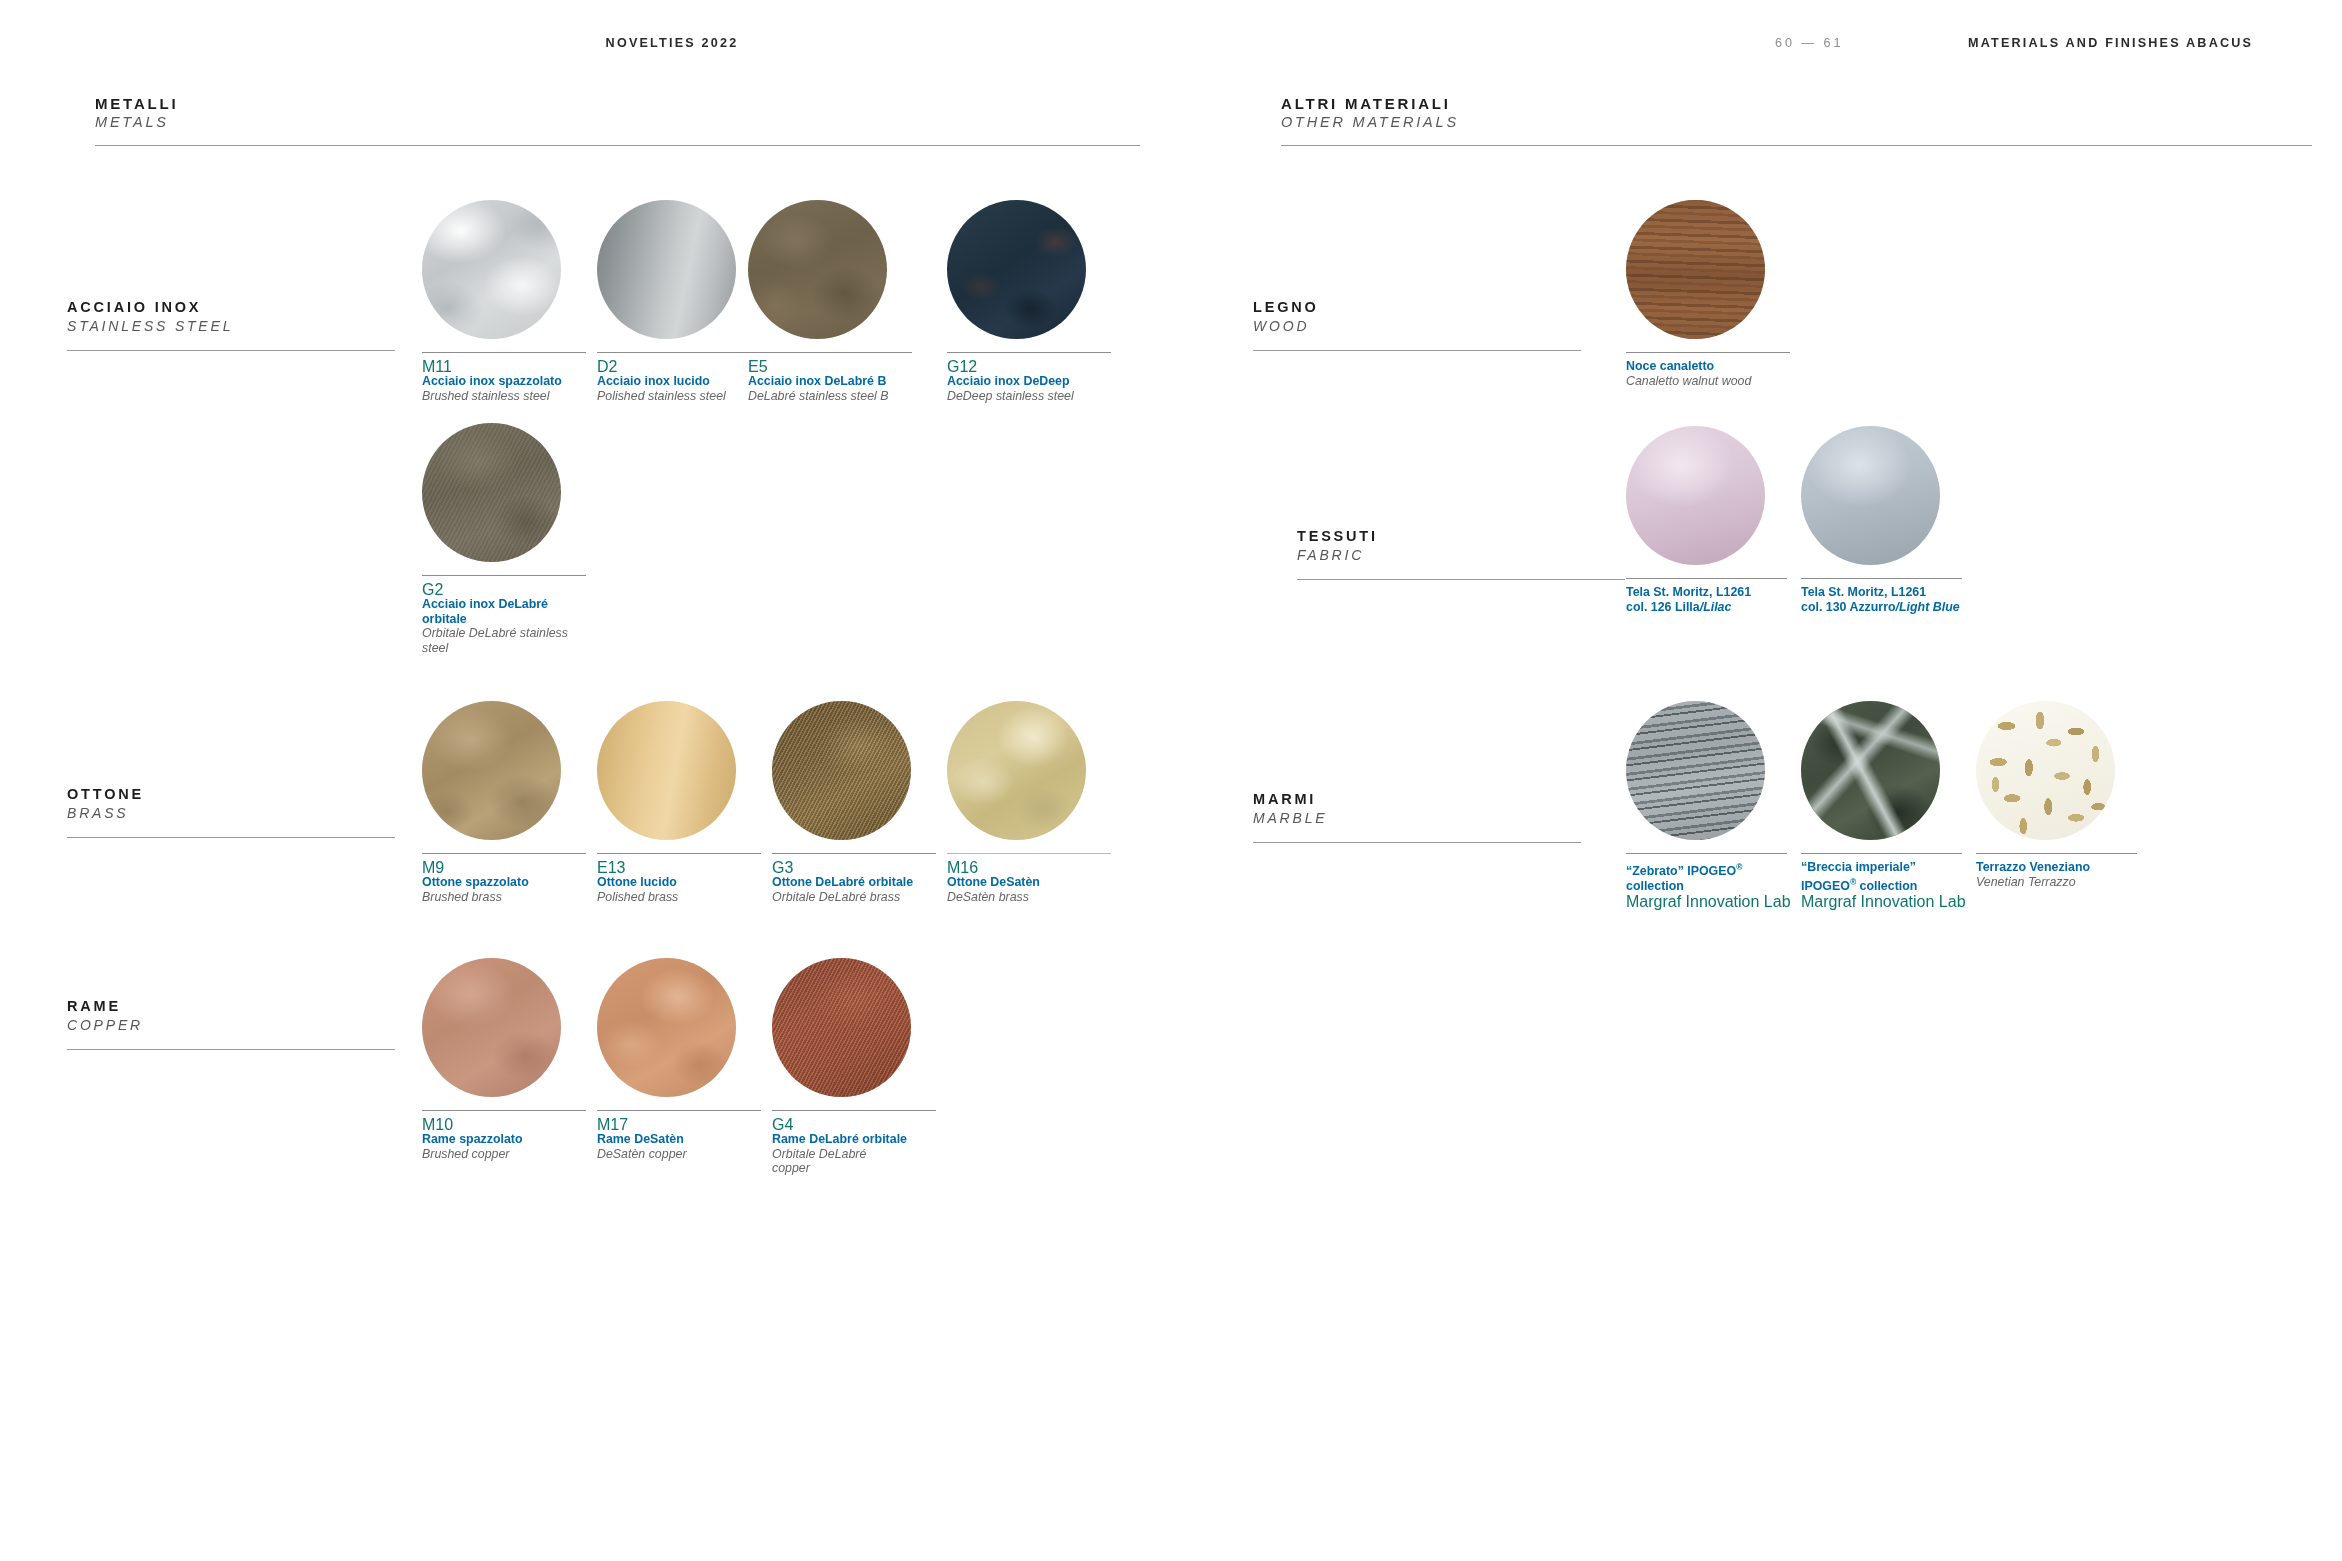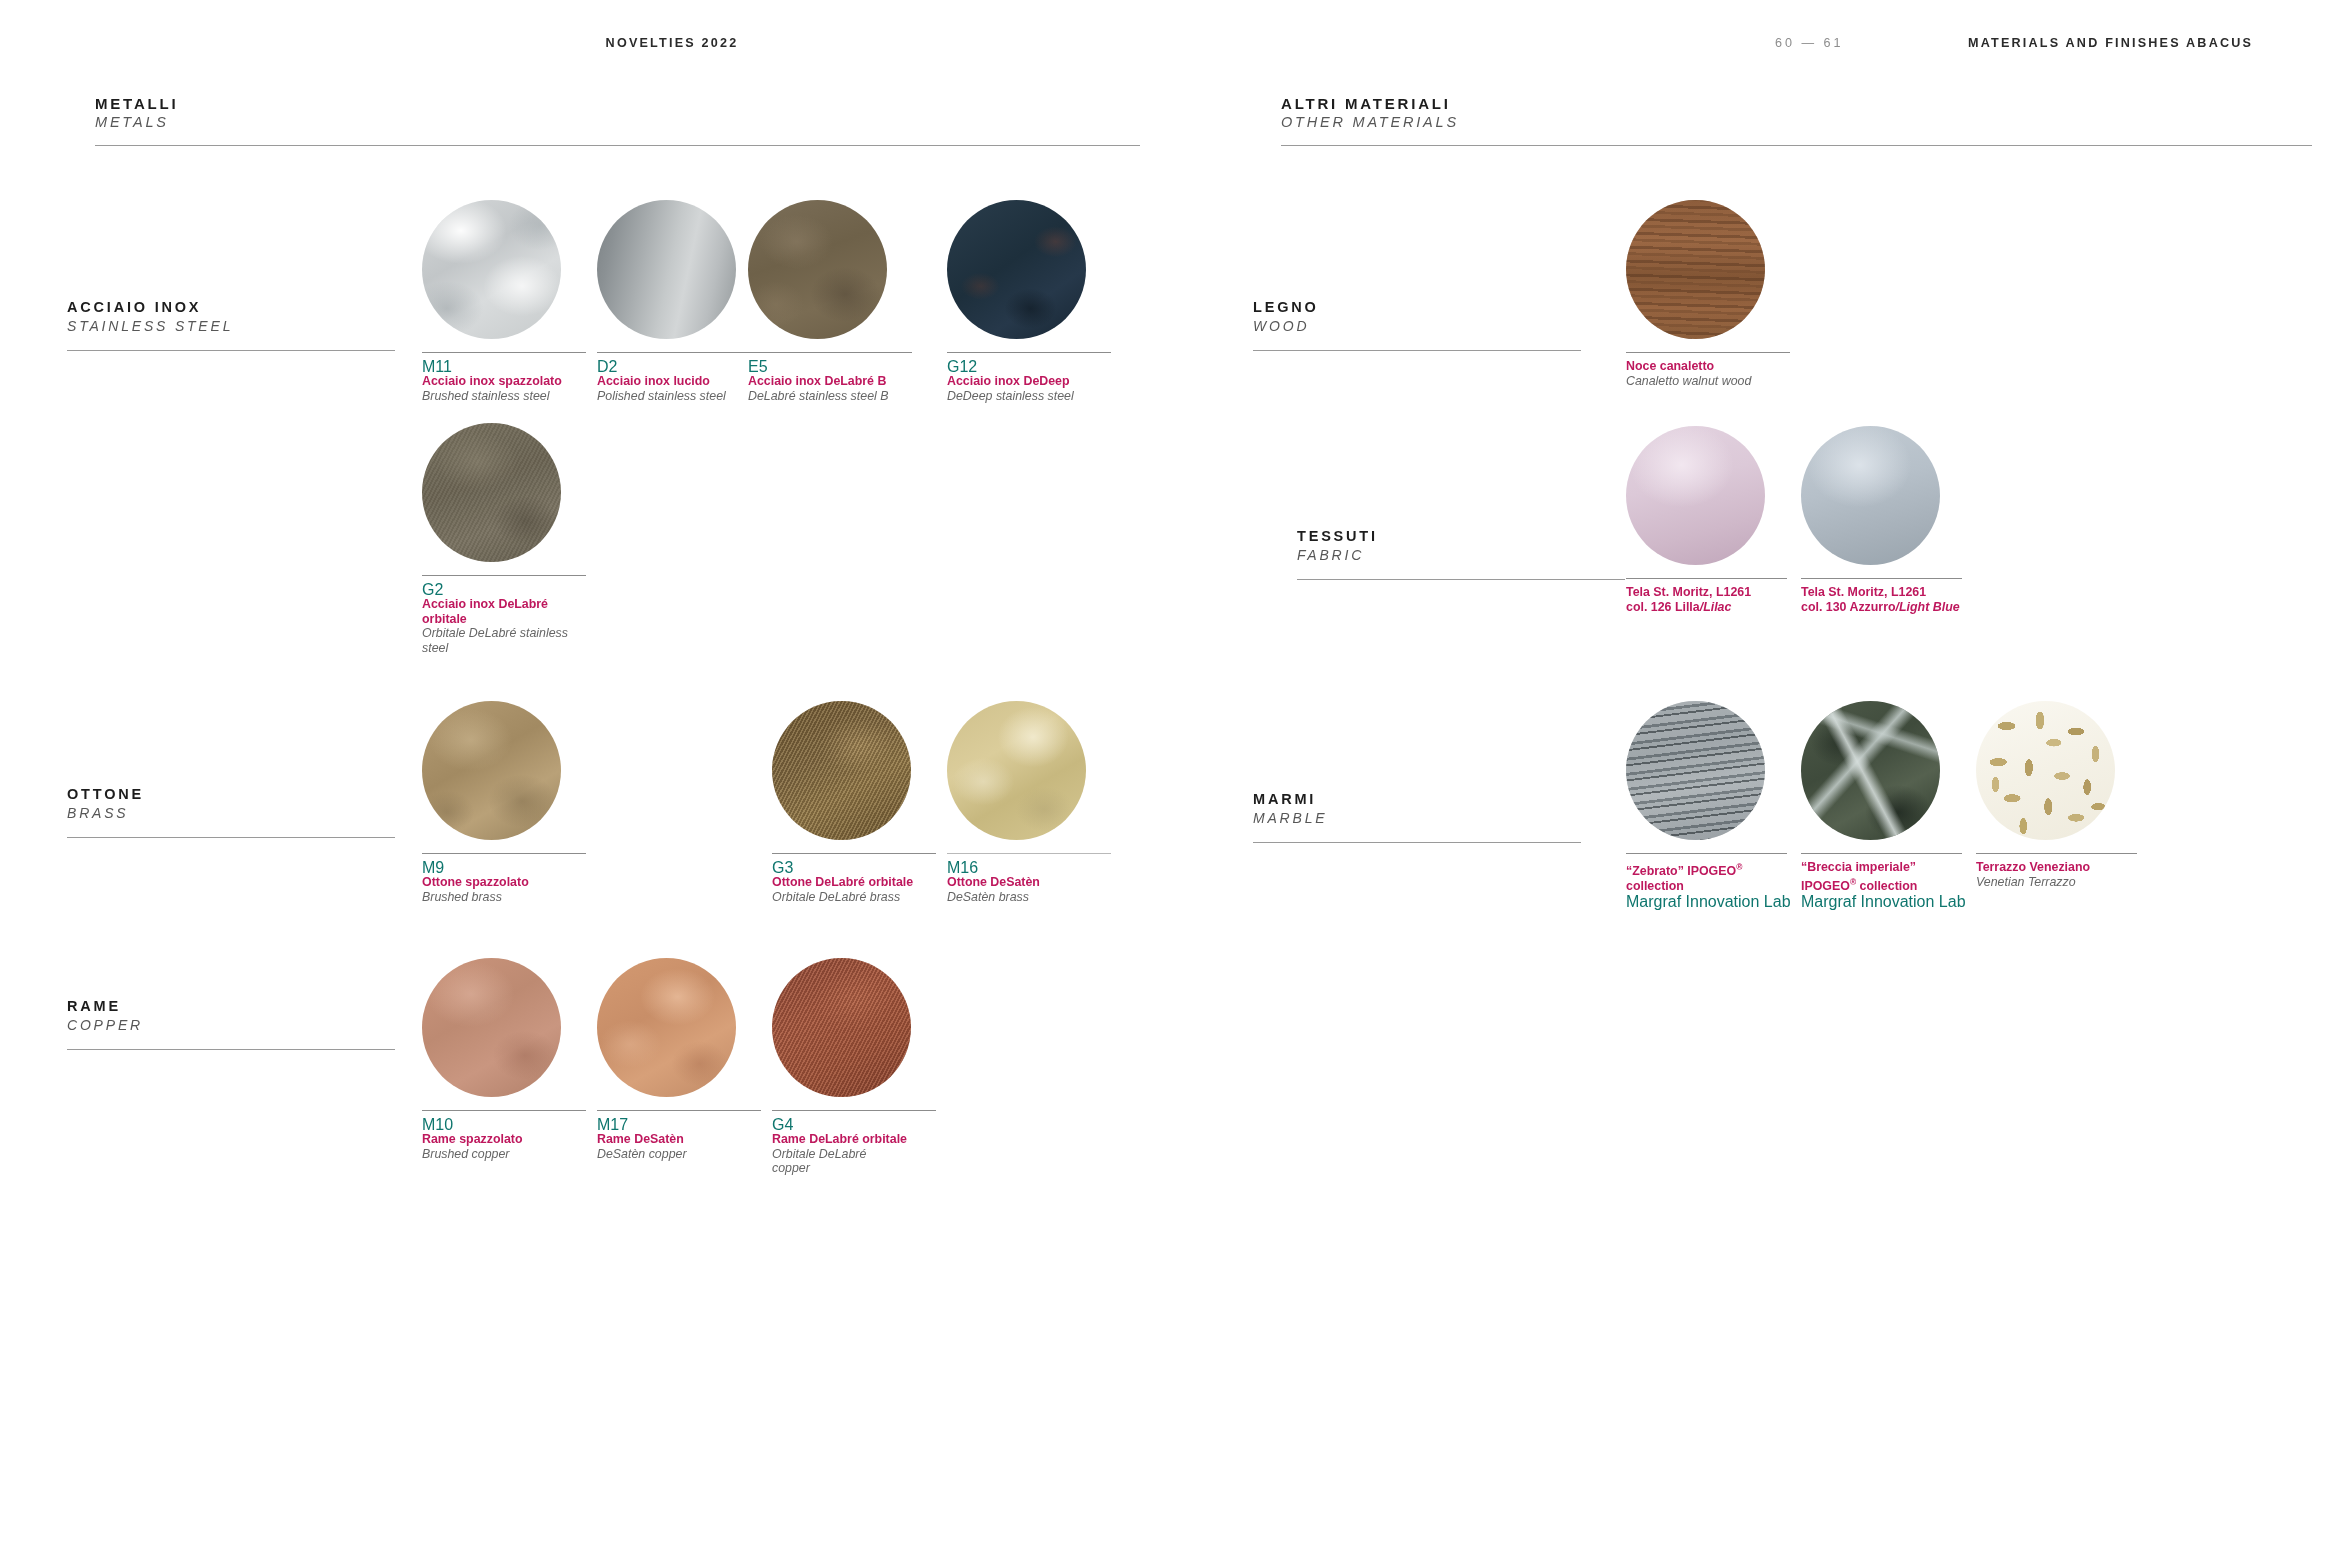--- a/index.html
+++ b/index.html
@@ -67,21 +67,21 @@
     position: relative; overflow: hidden;
   }
   .cell .disc .tex { position: absolute; inset: 0; }
   .cell .capline { height: 0.9px; background: #8c8c8c; margin-top: 13px; }
   .cell .capline.light { background: #b9b9b9; }
   .cell .caption { padding-top: 6.6px; }
   .cell .code {
     font-size: 16px; color: #0f766e; font-weight: 400; line-height: 15px;
   }
   .cell .name {
-    font-size: 12.4px; color: #be185d; font-weight: 700; line-height: 14.5px;
+    font-size: 12.4px; color: #0369a1; font-weight: 700; line-height: 14.5px;
   }
   .cell .sub {
     font-size: 12.4px; color: #666666; font-style: italic; font-weight: 400;
     line-height: 14.5px;
   }
   .cell .name .it-part { font-style: italic; font-weight: 700; }
   .cell.wide { width: 187px; }
   .cell.wide .capline { width: 164px; }
   .cell.w190 { width: 183px; }
   .cell.w190 .capline { width: 161px; }
@@ -206,20 +206,32 @@
         linear-gradient(150deg,#b49c74 0%,#a28a62 42%,#b9a178 68%,#96815c 100%);"></div>
     </div>
     <div class="capline"></div>
     <div class="caption">
       <div class="code">M9</div>
       <div class="name">Ottone spazzolato</div>
       <div class="sub">Brushed brass</div>
     </div>
   </div>
 
+  <div class="cell" style="left:597px; top:701px;">
+    <div class="disc">
+      <div class="tex" style="background:
+        linear-gradient(100deg,#cfab6d 0%,#dcbc80 18%,#ecd09b 42%,#f0d7a6 55%,#ddbd83 78%,#cdaa6c 100%);"></div>
+    </div>
+    <div class="capline"></div>
+    <div class="caption">
+      <div class="code">E13</div>
+      <div class="name">Ottone lucido</div>
+      <div class="sub">Polished brass</div>
+    </div>
+  </div>
 
   <div class="cell" style="left:772px; top:701px;">
     <div class="disc">
       <div class="tex" style="background:
         repeating-linear-gradient(118deg, rgba(255,235,190,.16) 0 1.4px, rgba(40,28,12,.18) 1.4px 3.3px),
         radial-gradient(ellipse 40% 30% at 62% 32%, rgba(190,160,106,.42), rgba(0,0,0,0) 66%),
         linear-gradient(150deg,#6f5833 0%,#7d6640 38%,#8e7547 62%,#6b5530 100%);"></div>
     </div>
     <div class="capline"></div>
     <div class="caption">

